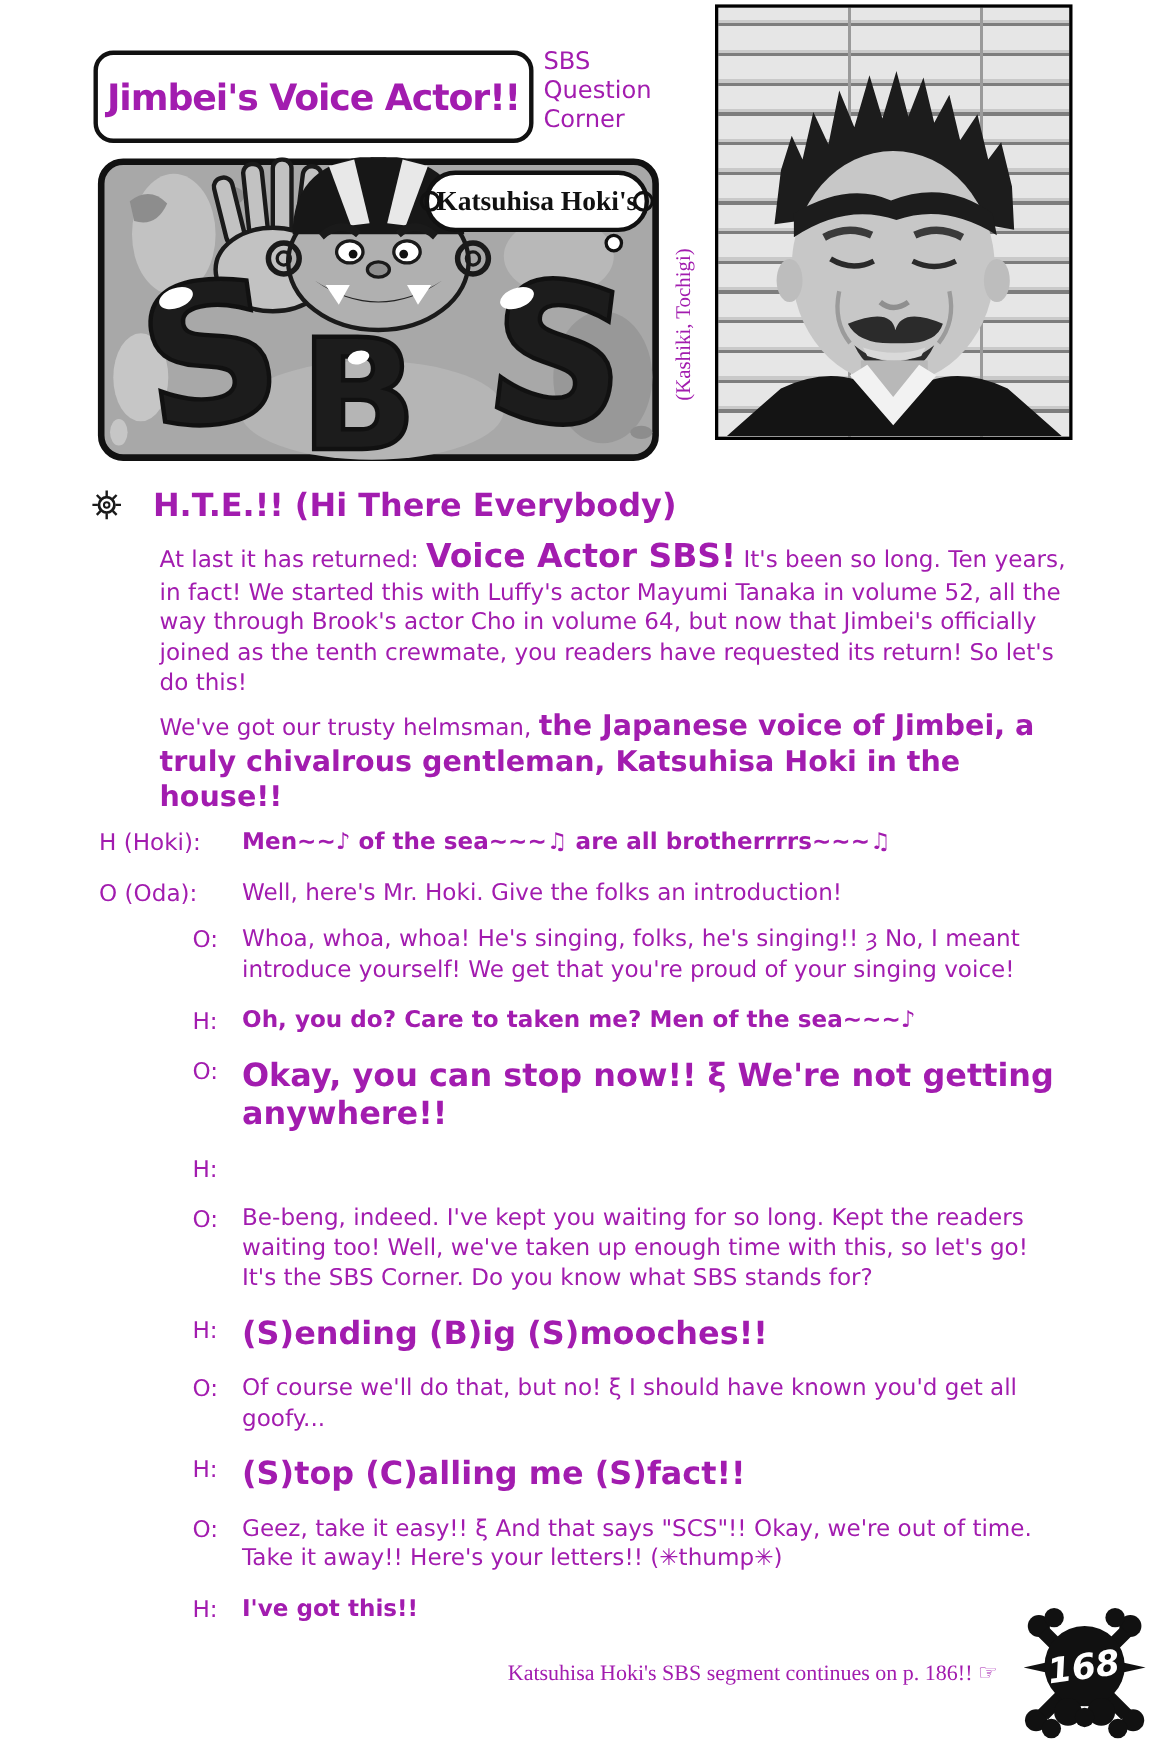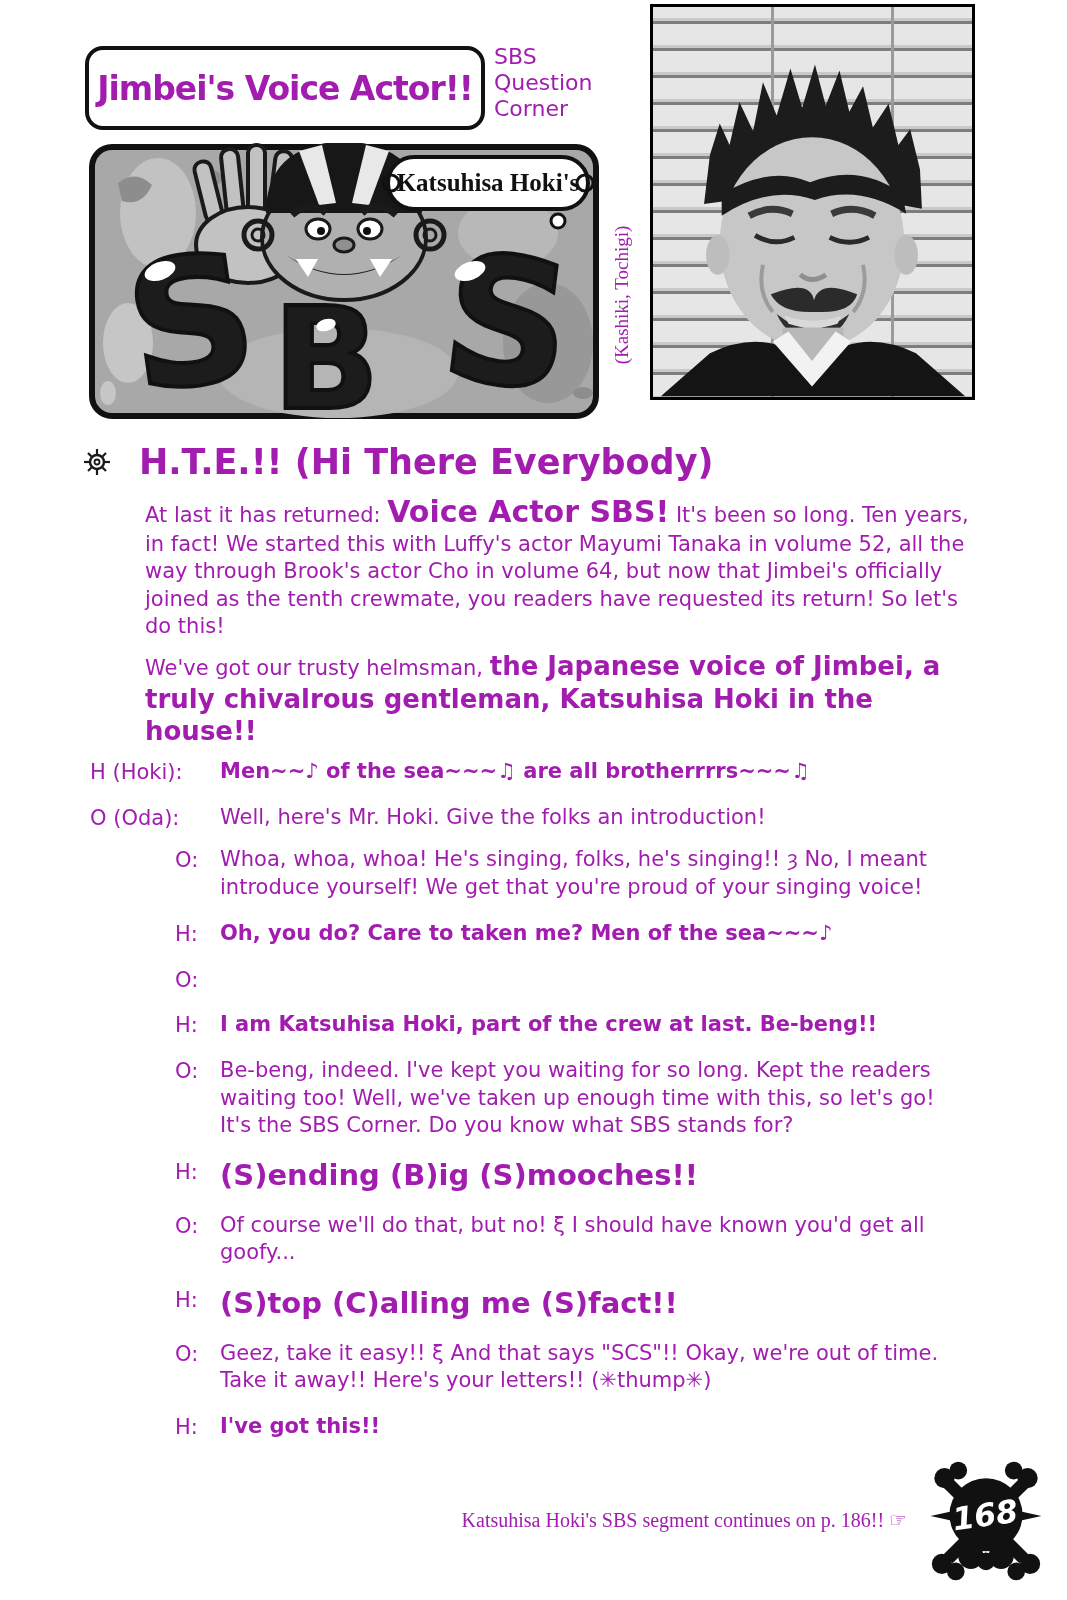--- a/index.html
+++ b/index.html
@@ -32,21 +32,21 @@
     background:
       linear-gradient(90deg, transparent 0 118px, #9a9a9a 118px 121px, transparent 121px 238px, #9a9a9a 238px 241px, transparent 241px),
       repeating-linear-gradient(180deg, #e6e6e6 0 11px, #c9c9c9 11px 14px, #7d7d7d 14px 17px, #e6e6e6 17px 27px);
   }
   .photo svg { display:block; width:100%; height:100%; }
 
   
   .body-text { position:absolute; left:65px; top:442px; width:905px; }
   .intro-heading {
     display:flex; align-items:center; gap:28px; padding-left:18px;
-    font-size:35px; font-weight:600; margin-bottom:10px;
+    font-size:29px; font-weight:600; margin-bottom:10px;
   }
   .para { padding-left:80px; font-size:21px; line-height:1.3; margin-bottom:10px; }
   .p-big   { font-size:30px; font-weight:600; }
   .p2-big  { font-size:26px; font-weight:600; line-height:1.25; }
 
   .drow { display:flex; align-items:flex-start; margin-bottom:15px; }
   .dlabel { flex:0 0 155px; box-sizing:border-box; font-size:21px; padding-top:2px; }
   .dlabel.long  { padding-left:25px; }
   .dlabel.short { padding-left:110px; }
   .dtext { flex:1; font-size:21px; line-height:1.3; }
@@ -214,24 +214,24 @@
     <div class="drow sp">
       <span class="dlabel short">O:</span>
       <span class="dtext">Whoa, whoa, whoa! He's singing, folks, he's singing!! ȝ No, I meant introduce yourself! We get that you're proud of your singing voice!</span>
     </div>
     <div class="drow sp">
       <span class="dlabel short">H:</span>
       <span class="dtext hbold">Oh, you do? Care to taken me? Men of the sea~~~♪</span>
     </div>
     <div class="drow sp">
       <span class="dlabel short">O:</span>
-    </div>
-    <div class="drow sp">
-      <span class="dlabel short">H:</span>
-      <span class="dtext hbold">I am Katsuhisa Hoki, part of the crew at last. Be-beng!!</span>
+      <span class="dtext big">Okay, you can stop now!! ξ We're not getting anywhere!!</span>
+    </div>
+    <div class="drow sp">
+      <span class="dlabel short">H:</span>
     </div>
     <div class="drow sp">
       <span class="dlabel short">O:</span>
       <span class="dtext">Be-beng, indeed. I've kept you waiting for so long. Kept the readers waiting too! Well, we've taken up enough time with this, so let's go! It's the SBS Corner. Do you know what SBS stands for?</span>
     </div>
     <div class="drow sp">
       <span class="dlabel short">H:</span>
       <span class="dtext bigbold">(S)ending (B)ig (S)mooches!!</span>
     </div>
     <div class="drow sp">

